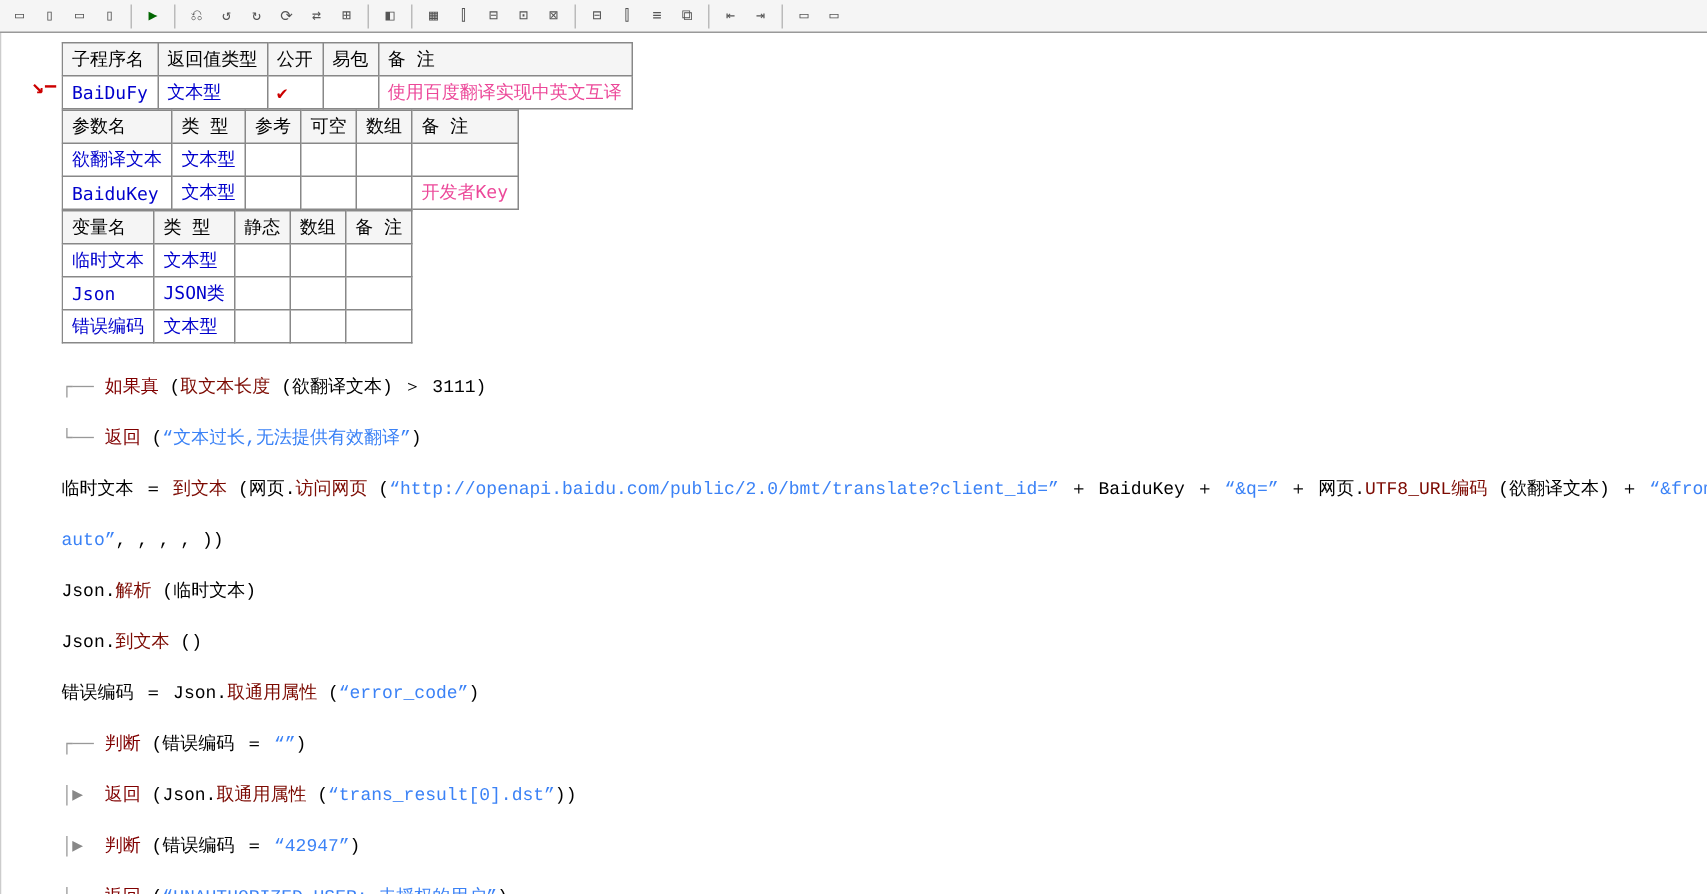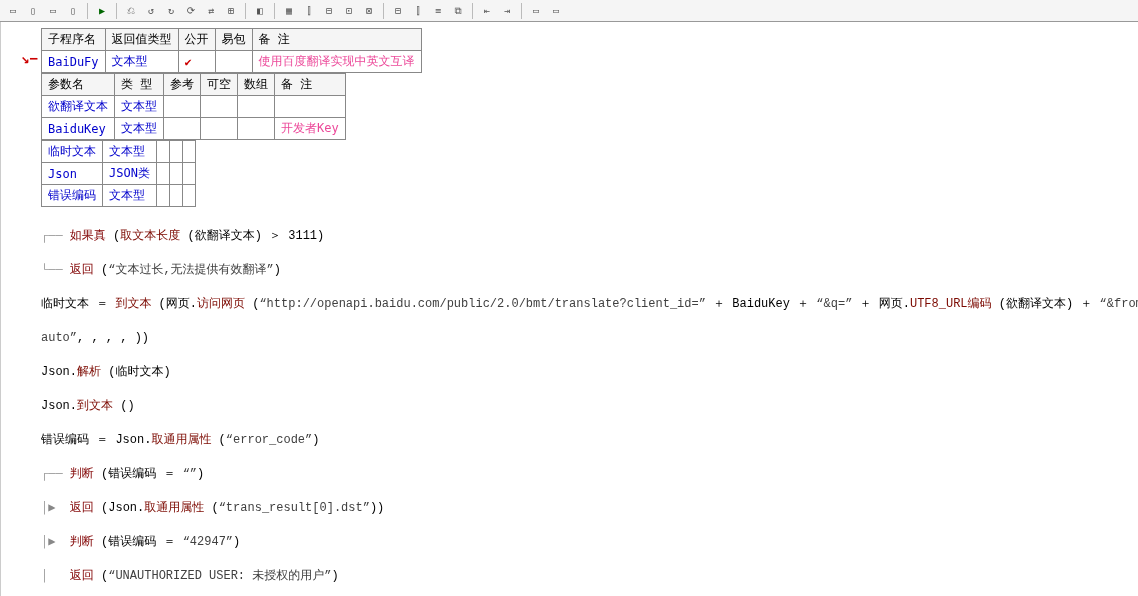--- a/index.html
+++ b/index.html
@@ -77,21 +77,21 @@
     height: 20px;
     background: #fff;
   }
   th {
     background: #f5f5f5;
   }
   .blue { color: #0000cc; margin-left: 16px; }
   .green { color: #ec4899; }
   .keyword { color: #800000; text-align: center; }
   .method { color: #7c0a02; text-align: right; }
-  .string { color: #404040; text-align: center; }
+  .string { color: #3b82f6; text-align: center; }
   .checkmark { color: #c00; }
   .code {
     font-family: "SimSun", "Courier New", monospace;
     line-height: 17px;
     white-space: pre;
     padding-top: 4px;
   }
   .code-line {
     display: block;
   }
@@ -192,20 +192,27 @@
         <td></td>
         <td></td>
         <td></td>
         <td class="green">开发者Key</td>
       </tr>
     </tbody>
       </table>
 
     <table>
       <tbody>
+          <tr>
+        <th>变量名</th>
+        <th>类 型</th>
+        <th>静态</th>
+        <th>数组</th>
+        <th>备 注</th>
+      </tr>
       <tr>
         <td class="blue">临时文本</td>
         <td class="blue">文本型</td>
         <td></td>
         <td></td>
         <td></td>
       </tr>
       <tr>
         <td class="blue">Json</td>
         <td class="blue">JSON类</td>

